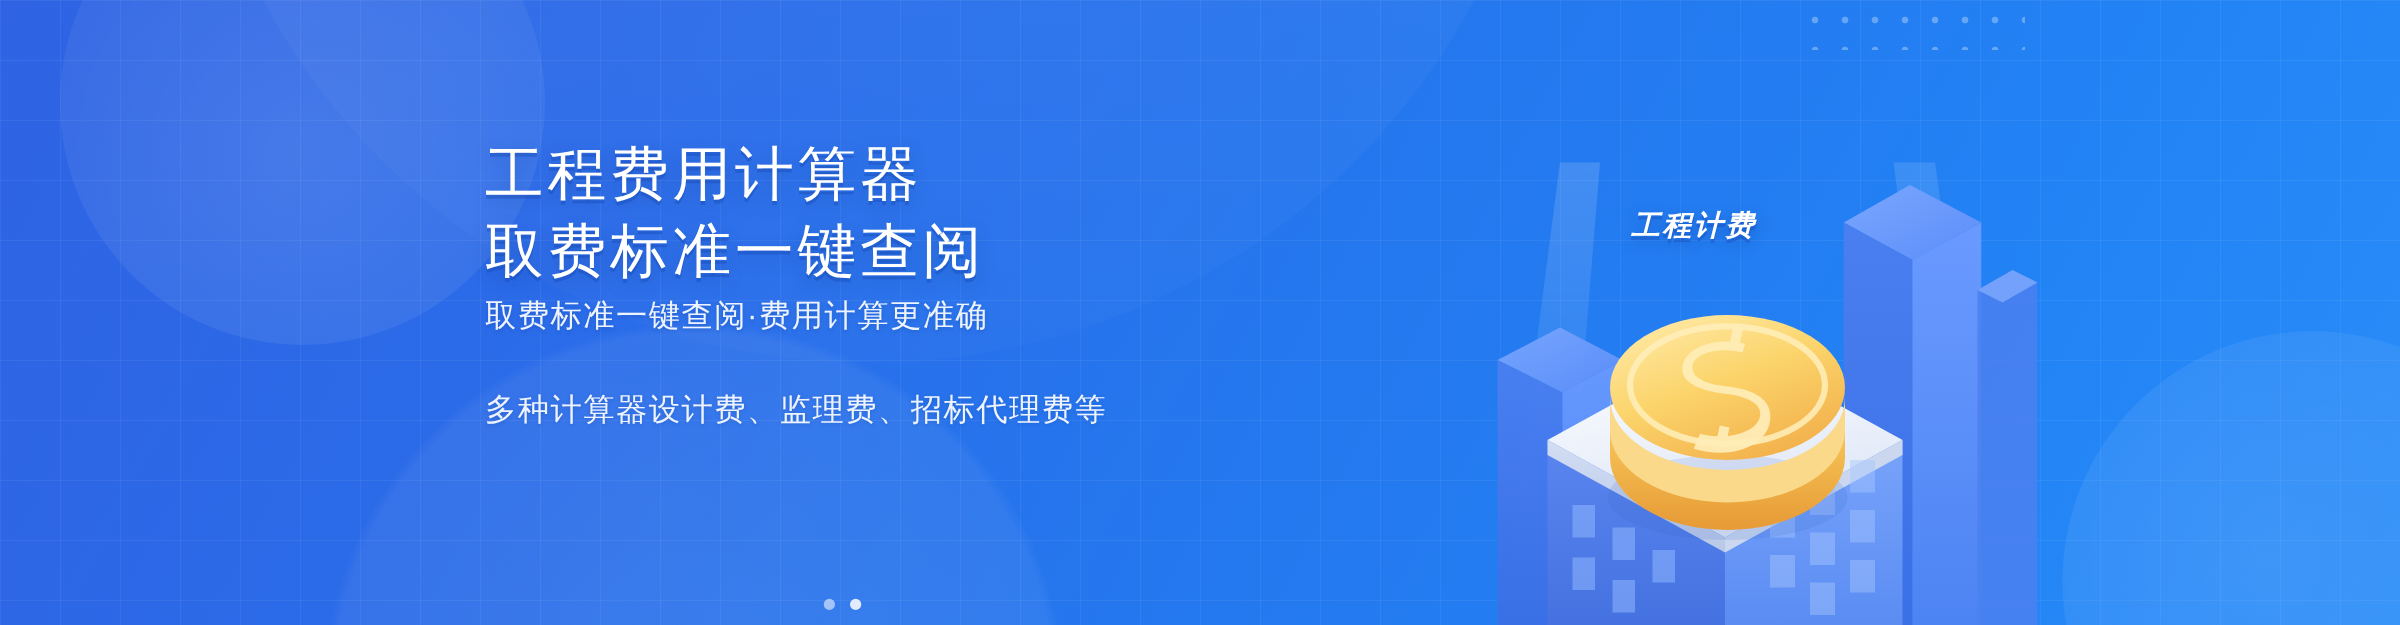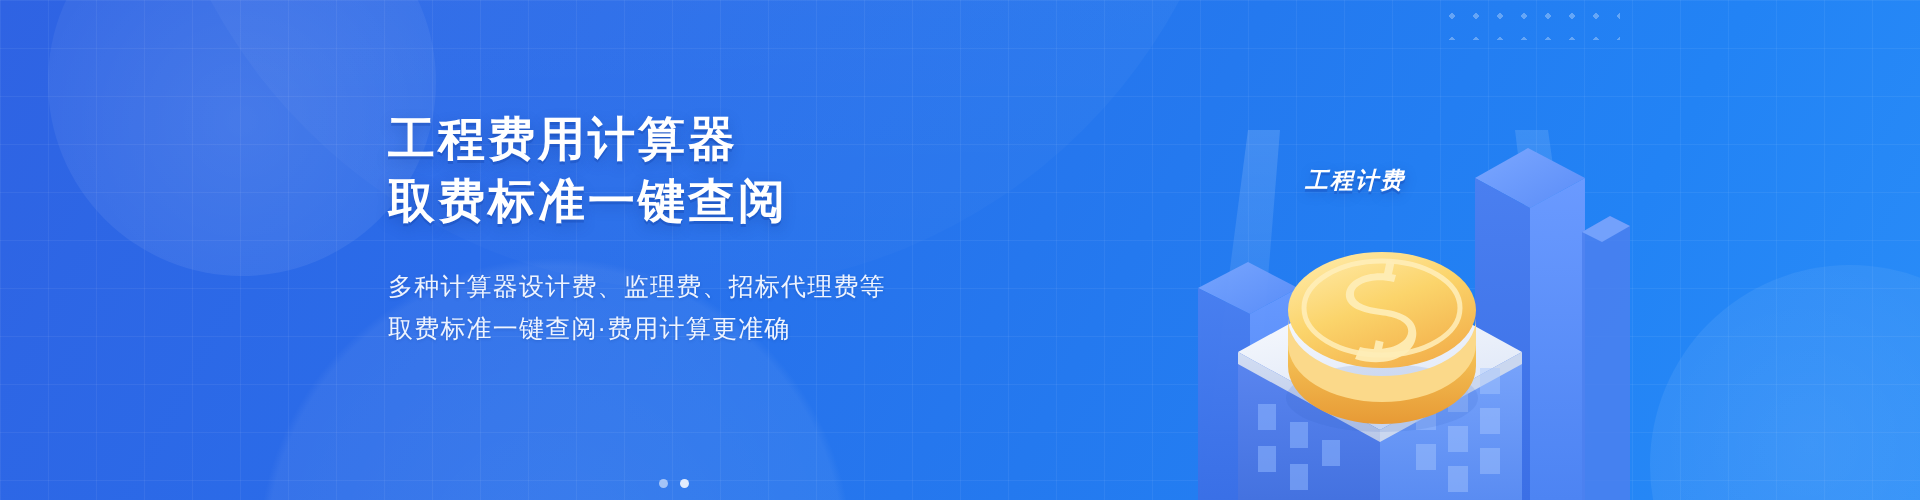--- a/index.html
+++ b/index.html
@@ -43,21 +43,21 @@
     background-image:radial-gradient(rgba(255,255,255,.30) 2.6px, transparent 2.9px);
     background-size:24px 24px;
     pointer-events:none;
   }
 
   
   .content{position:absolute;left:388px;top:108px;}
   .headline{
     color:#ffffff;
     font-size:47px;
-    font-weight:bold;
+    font-weight:normal;
     letter-spacing:3px;
     line-height:62px;
     text-shadow:0 3px 0 rgba(22,72,176,.38), 0 5px 14px rgba(16,52,140,.30);
     white-space:nowrap;
   }
   .sub{
     margin-top:33px;
     color:#eef4ff;
     font-size:25px;
     line-height:42px;
@@ -90,22 +90,22 @@
   <div class="grid"></div>
   <div class="circ circ-arc"></div>
   <div class="circ circ-tl"></div>
   <div class="circ circ-bl"></div>
   <div class="circ circ-r"></div>
   <div class="dots-grid"></div>
 
   <div class="content">
     <div class="headline">工程费用计算器</div>
     <div class="headline">取费标准一键查阅</div>
+    <div class="sub" style="margin-top:0">取费标准一键查阅·费用计算更准确</div>
     <div class="sub">多种计算器设计费、监理费、招标代理费等</div>
-    <div class="sub" style="margin-top:0">取费标准一键查阅·费用计算更准确</div>
   </div>
 
   <div class="art">
     <svg width="500" height="500" viewBox="0 0 500 500">
       <defs>
         <linearGradient id="bTop" x1="0" y1="0" x2="1" y2="1">
           <stop offset="0" stop-color="#7ba7ff"></stop>
             <stop offset="1" stop-color="#5b8df8"></stop>
         </linearGradient>
         <linearGradient id="bL" x1="0" y1="0" x2="0" y2="1">

